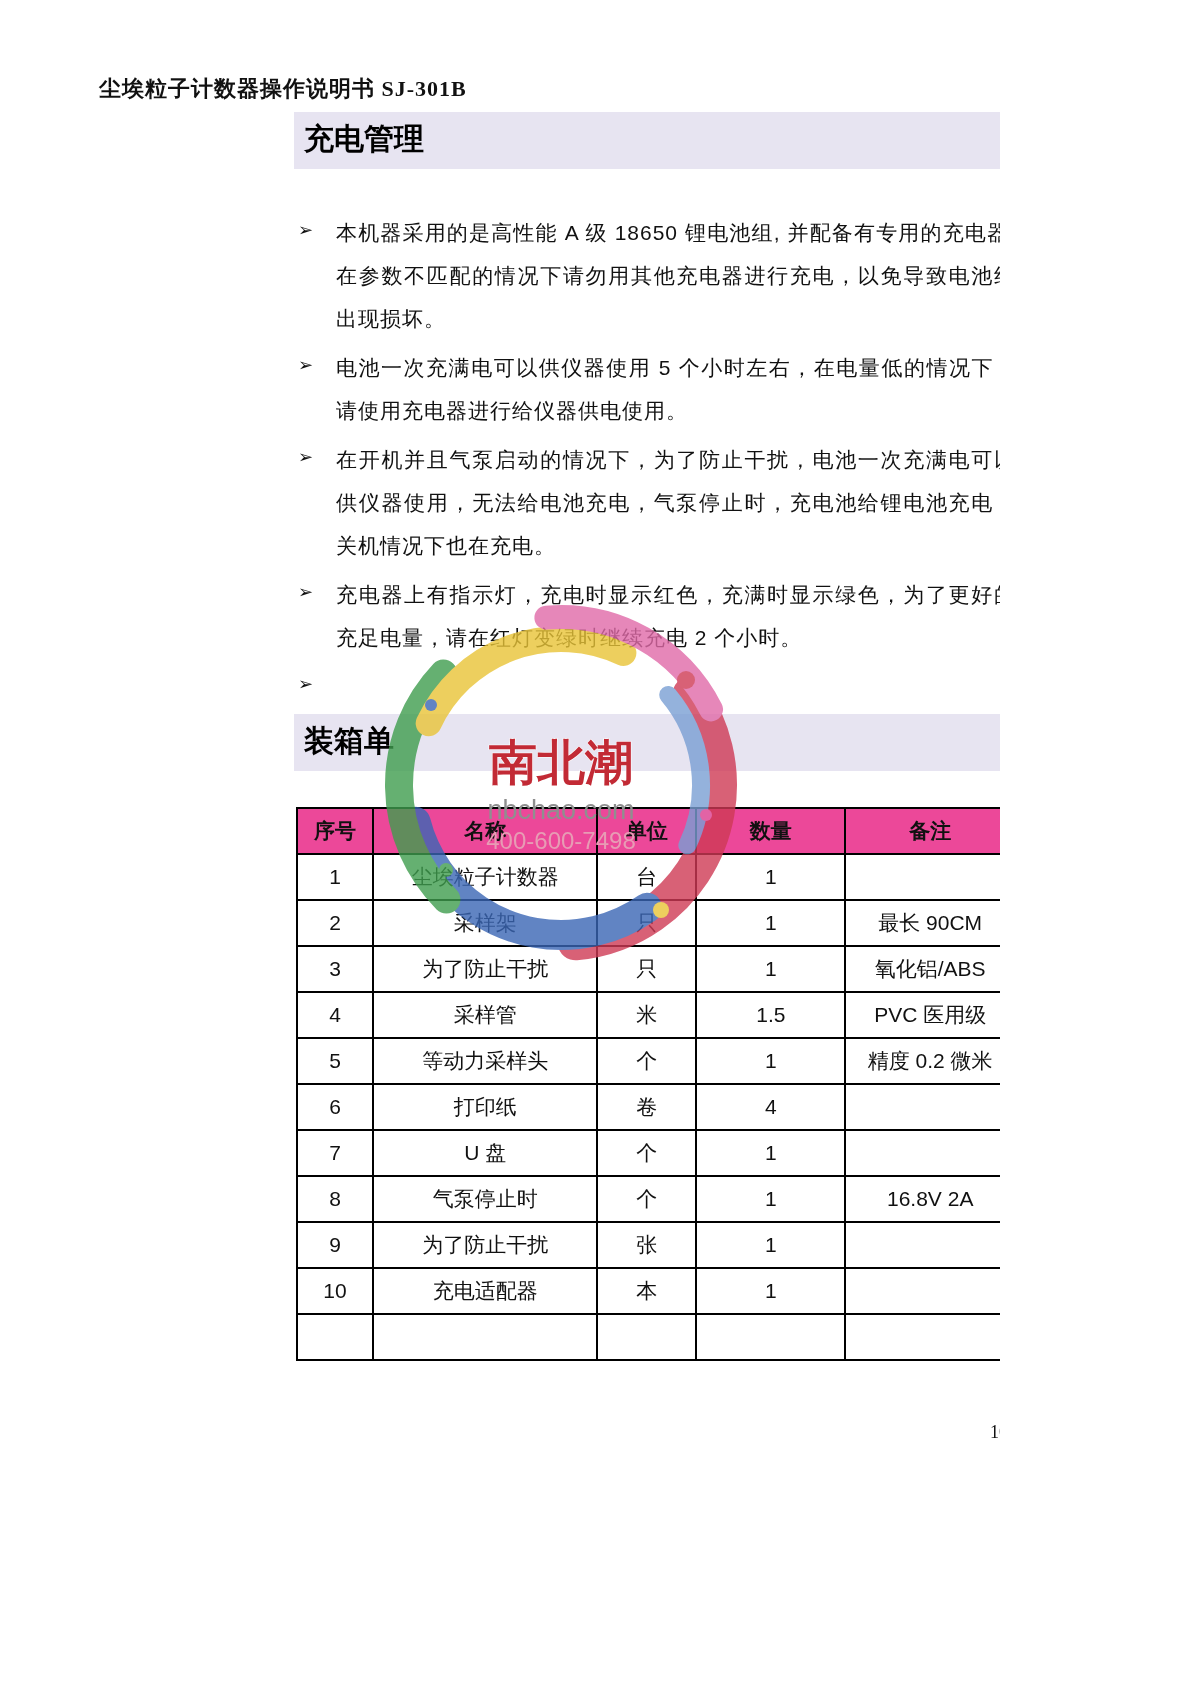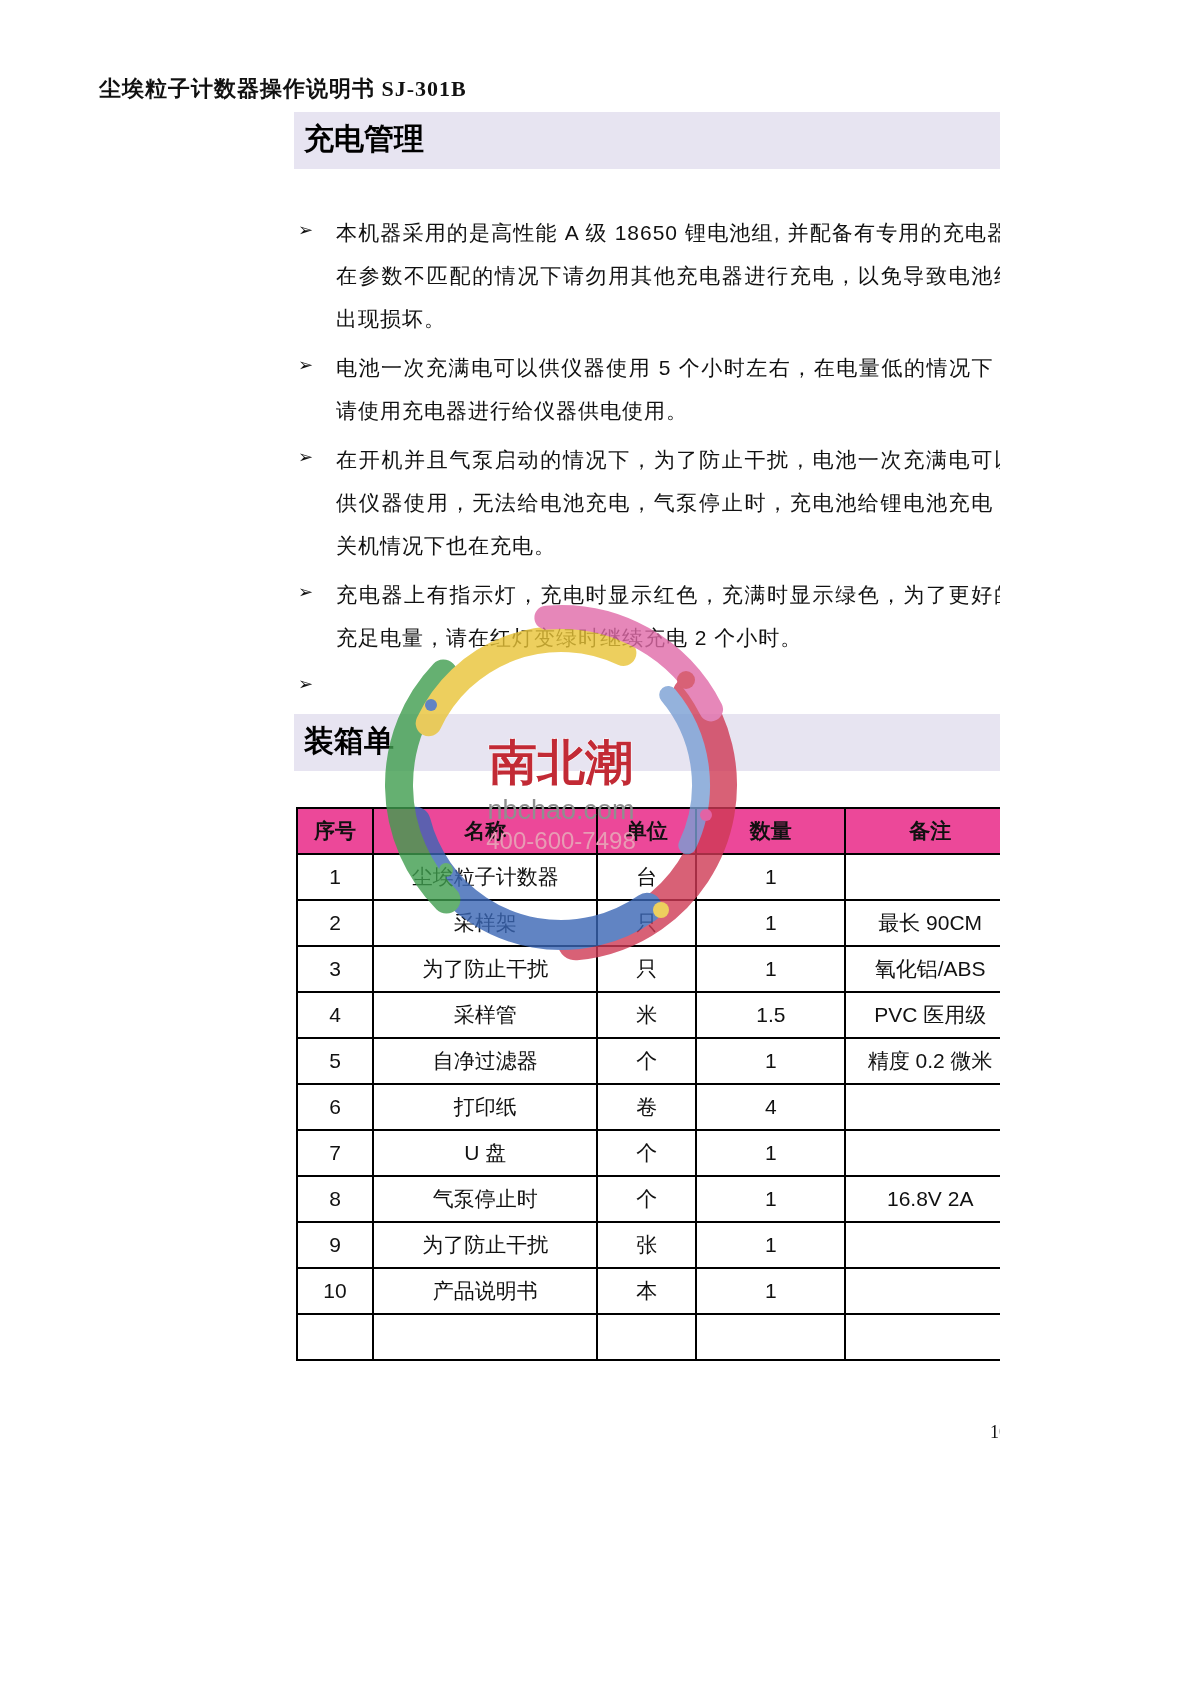--- a/index.html
+++ b/index.html
@@ -172,21 +172,21 @@
           </tr>
           <tr>
             <td>4</td>
             <td>采样管</td>
             <td>米</td>
             <td>1.5</td>
             <td>PVC 医用级</td>
           </tr>
           <tr>
             <td>5</td>
-            <td>自净过滤器</td>
+            <td>等动力采样头</td>
             <td>个</td>
             <td>1</td>
             <td>精度 0.2 微米</td>
           </tr>
           <tr>
             <td>6</td>
             <td>打印纸</td>
             <td>卷</td>
             <td>4</td>
             <td></td>
@@ -207,21 +207,21 @@
           </tr>
           <tr>
             <td>9</td>
             <td>为了防止干扰</td>
             <td>张</td>
             <td>1</td>
             <td></td>
           </tr>
           <tr>
             <td>10</td>
-            <td>产品说明书</td>
+            <td>充电适配器</td>
             <td>本</td>
             <td>1</td>
             <td></td>
           </tr>
           <tr>
             <td></td>
             <td></td>
             <td></td>
             <td></td>
             <td></td>

